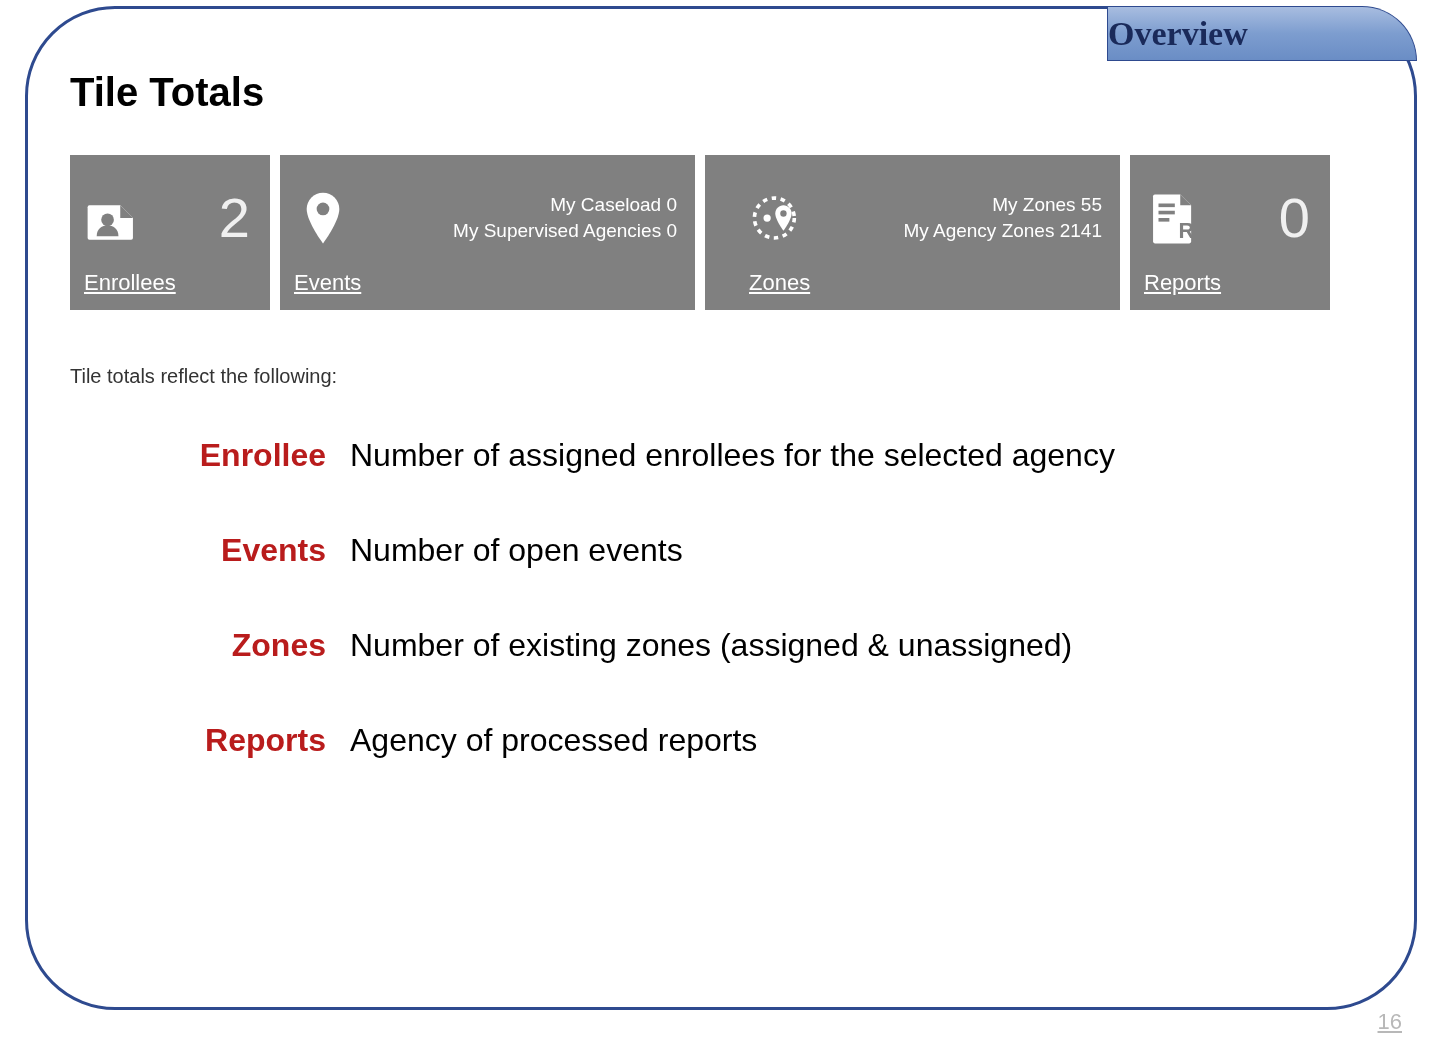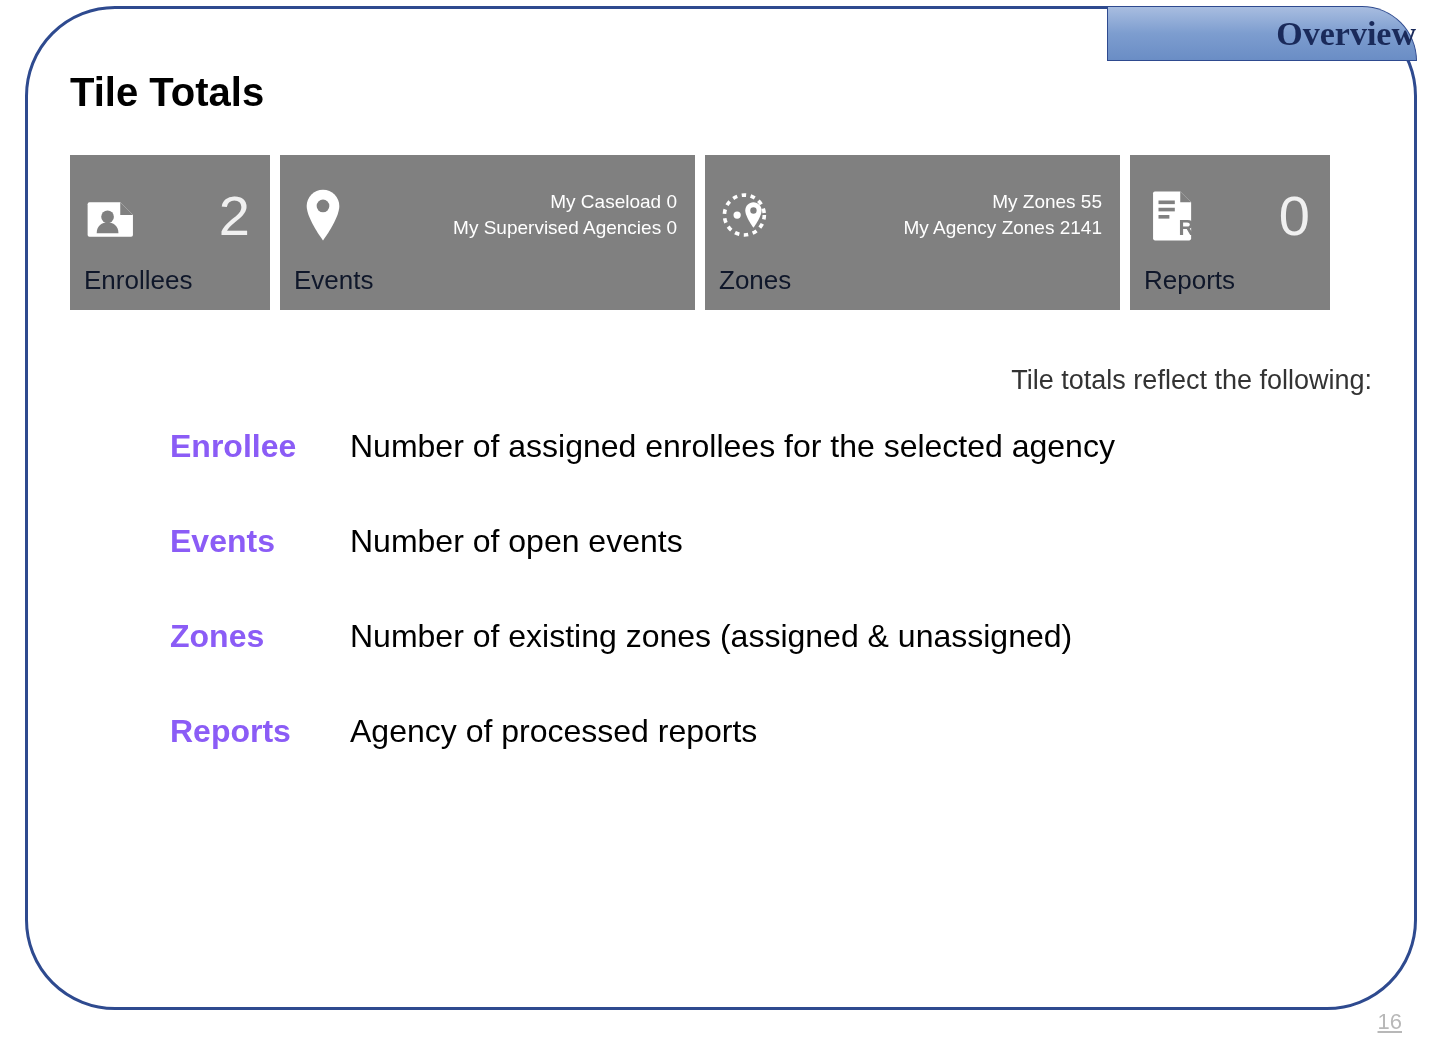--- a/index.html
+++ b/index.html
@@ -29,21 +29,21 @@
       position: absolute;
       top: 6px;
       right: 25px;
       width: 310px;
       height: 55px;
       background: linear-gradient(to bottom, #a8bde0 0%, #7d9dcf 50%, #6a8dc5 100%);
       border: 1px solid #2e4a8f;
       border-top-right-radius: 90px;
       display: flex;
       align-items: center;
-      justify-content: flex-end;
+      justify-content: flex-start;
       font-family: "Palatino Linotype", "Book Antiqua", Palatino, serif;
       font-weight: bold;
       font-size: 34px;
       color: #1a2a5a;
     }
     .content {
       position: absolute;
       top: 70px;
       left: 70px;
       right: 70px;
@@ -64,21 +64,21 @@
     .tile {
       background: #808080;
       color: #ffffff;
       height: 155px;
       position: relative;
       display: flex;
       flex-direction: column;
     }
     .tile-enrollees { width: 200px; }
     .tile-events    { width: 415px; }
-    .tile-zones     { width: 415px; }
+    .tile-zones     { width: 415px; padding-left: 30px; }
     .tile-reports   { width: 200px; }
 
     .tile-top {
       flex: 1;
       display: flex;
       align-items: center;
       padding: 10px 14px 0 14px;
     }
     .tile-top.split {
       justify-content: space-between;
@@ -106,47 +106,48 @@
 
     .tile-lines {
       text-align: right;
       font-size: 19px;
       line-height: 1.35;
       color: #ffffff;
       padding-right: 4px;
     }
 
     .tile-label {
-      font-size: 26px;
-      color: #0f172a;
+      font-size: 22px;
+      color: #ffffff;
       padding: 0 14px 14px 14px;
+      text-decoration: underline;
     }
 
     .explain-intro {
-      text-align: right;
-      font-size: 27px;
+      text-align: left;
+      font-size: 20px;
       color: #333;
-      margin-bottom: 32px;
+      margin-bottom: 49px;
     }
 
     .defs {
       margin-left: 100px;
       margin-right: 60px;
     }
     .def-row {
       display: flex;
       align-items: baseline;
       margin-bottom: 58px;
     }
     .def-term {
       width: 180px;
-      text-align: left;
+      text-align: right;
       font-size: 32px;
       font-weight: bold;
-      color: #8b5cf6;
+      color: #b91c1c;
       padding-right: 24px;
       flex: 0 0 auto;
     }
     .def-desc {
       font-size: 32px;
       color: #000000;
     }
 
     .page-number {
       position: absolute;

